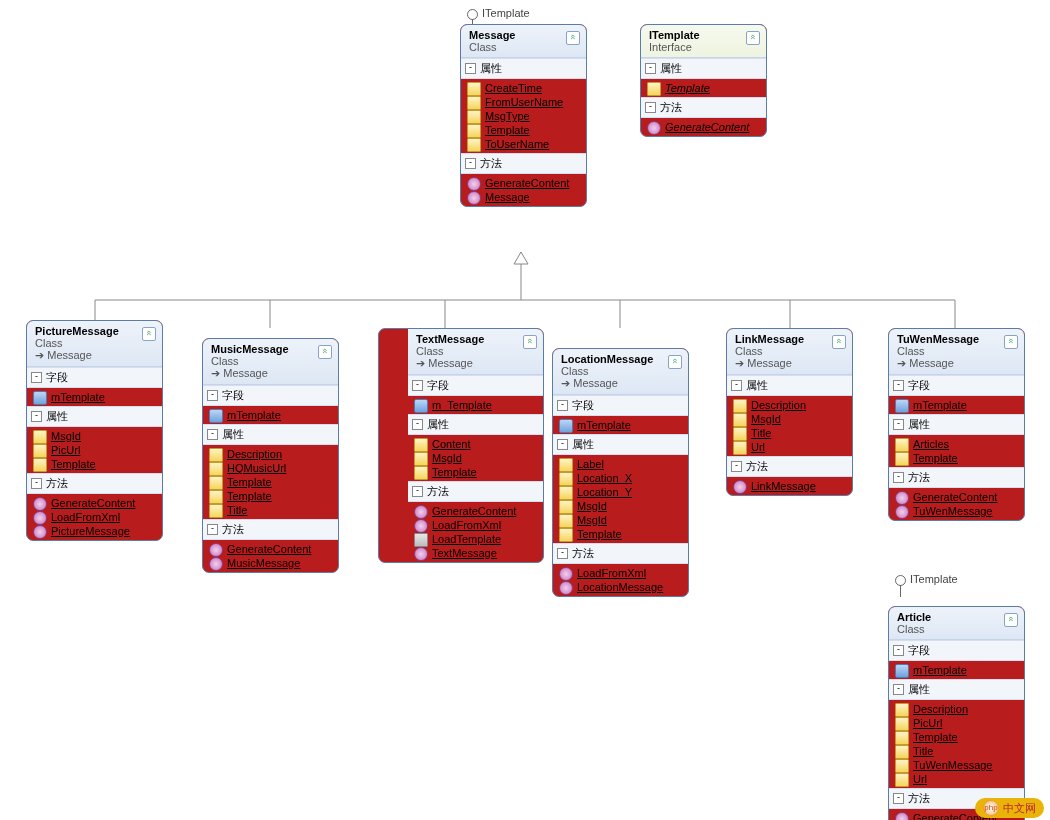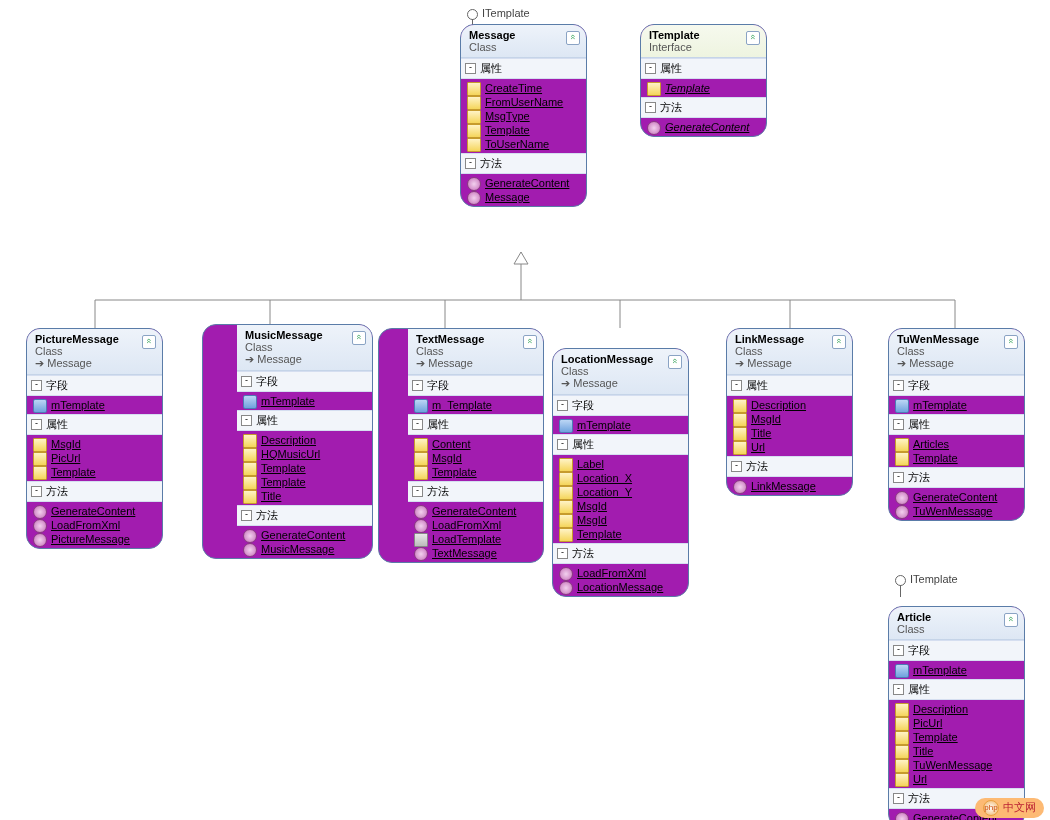--- a/index.html
+++ b/index.html
@@ -1,22 +1,22 @@
 <!DOCTYPE html>
 <html><head>
 <meta charset="utf-8">
 <style>
   body {
     margin: 0; padding: 0; width: 1050px; height: 820px;
     font-family: "MS Sans Serif", "SimSun", sans-serif;
     font-size: 11px; background: #fff; color: #000; position: relative;
   }
   .cls-box {
-    position: absolute; border: 1px solid #5a7ca8; border-radius: 14px;
-    background: #a21caf; overflow: hidden;
+    position: absolute; border: 1px solid #5a7ca8; border-radius: 7px;
+    background: #b91c1c; overflow: hidden;
   }
   .cls-hdr {
     background: linear-gradient(#eef3fa, #dde7f4);
     padding: 4px 6px 4px 8px; border-bottom: 1px solid #c5d4e8;
     position: relative;
   }
   .if-hdr { background: linear-gradient(#f6f9ee, #eef4e0); }
   .cls-name { font-weight: bold; }
   .cls-type { color: #555; }
   .inh-link { color: #555; }
@@ -54,22 +54,22 @@
   .lolli .ball {
     display: inline-block; width: 9px; height: 9px; border: 1px solid #666;
     border-radius: 50%; background: #fff; vertical-align: middle; margin-right: 4px;
   }
   .lolli .stick {
     position: absolute; width: 1px; background: #666;
   }
   svg.lines { position: absolute; left: 0; top: 0; pointer-events: none; }
   .wm {
     position: absolute; right: 6px; bottom: 2px; font-size: 11px;
-    background: #fdba74; color: #b23; border-radius: 10px; padding: 2px 8px;
-    display: flex; align-items: flex-start;
+    background: #eab308; color: #b23; border-radius: 10px; padding: 2px 8px;
+    display: flex; align-items: flex-end;
   }
   .wm .logo {
     width: 14px; height: 14px; border-radius: 50%;
     background: radial-gradient(#fff,#f0b060); margin-right: 4px; border:1px solid #e9a040;
     font-size:8px; line-height:14px; text-align:center; color:#c40;
   }
 </style>
 </head>
 <body>
 
@@ -134,21 +134,21 @@
     </div>
   <div class="sec-hdr">
       <span class="sec-tgl">-</span>
       <span>方法</span>
     </div>
   <div class="sec-body">
       <div class="mem italic"><span class="ico ico-method"></span><span>GenerateContent</span></div>
     </div>
 </div>
 
-<div class="cls-box" style="left:26px; top:328px; width:135px;">
+<div class="cls-box" style="left:26px; top:320px; width:135px;">
   <div class="cls-hdr">
     <div class="cls-name">PictureMessage</div>
     <div class="cls-type">Class</div>
     <div class="inh-link">Message</div>
     <div class="chev"></div>
   </div>
   <div class="sec-hdr">
       <span class="sec-tgl">-</span>
       <span>字段</span>
     </div>
@@ -168,21 +168,21 @@
       <span class="sec-tgl">-</span>
       <span>方法</span>
     </div>
   <div class="sec-body">
     <div class="mem"><span class="ico ico-method"></span><span>GenerateContent</span></div>
     <div class="mem"><span class="ico ico-method"></span><span>LoadFromXml</span></div>
     <div class="mem"><span class="ico ico-method"></span><span>PictureMessage</span></div>
   </div>
 </div>
 
-<div class="cls-box" style="left:202px; top:324px; width:135px;padding-left:34px;">
+<div class="cls-box" style="left:202px; top:338px; width:135px;">
   <div class="cls-hdr">
     <div class="cls-name">MusicMessage</div>
     <div class="cls-type">Class</div>
     <div class="inh-link">Message</div>
     <div class="chev"></div>
   </div>
   <div class="sec-hdr">
       <span class="sec-tgl">-</span>
       <span>字段</span>
     </div>

